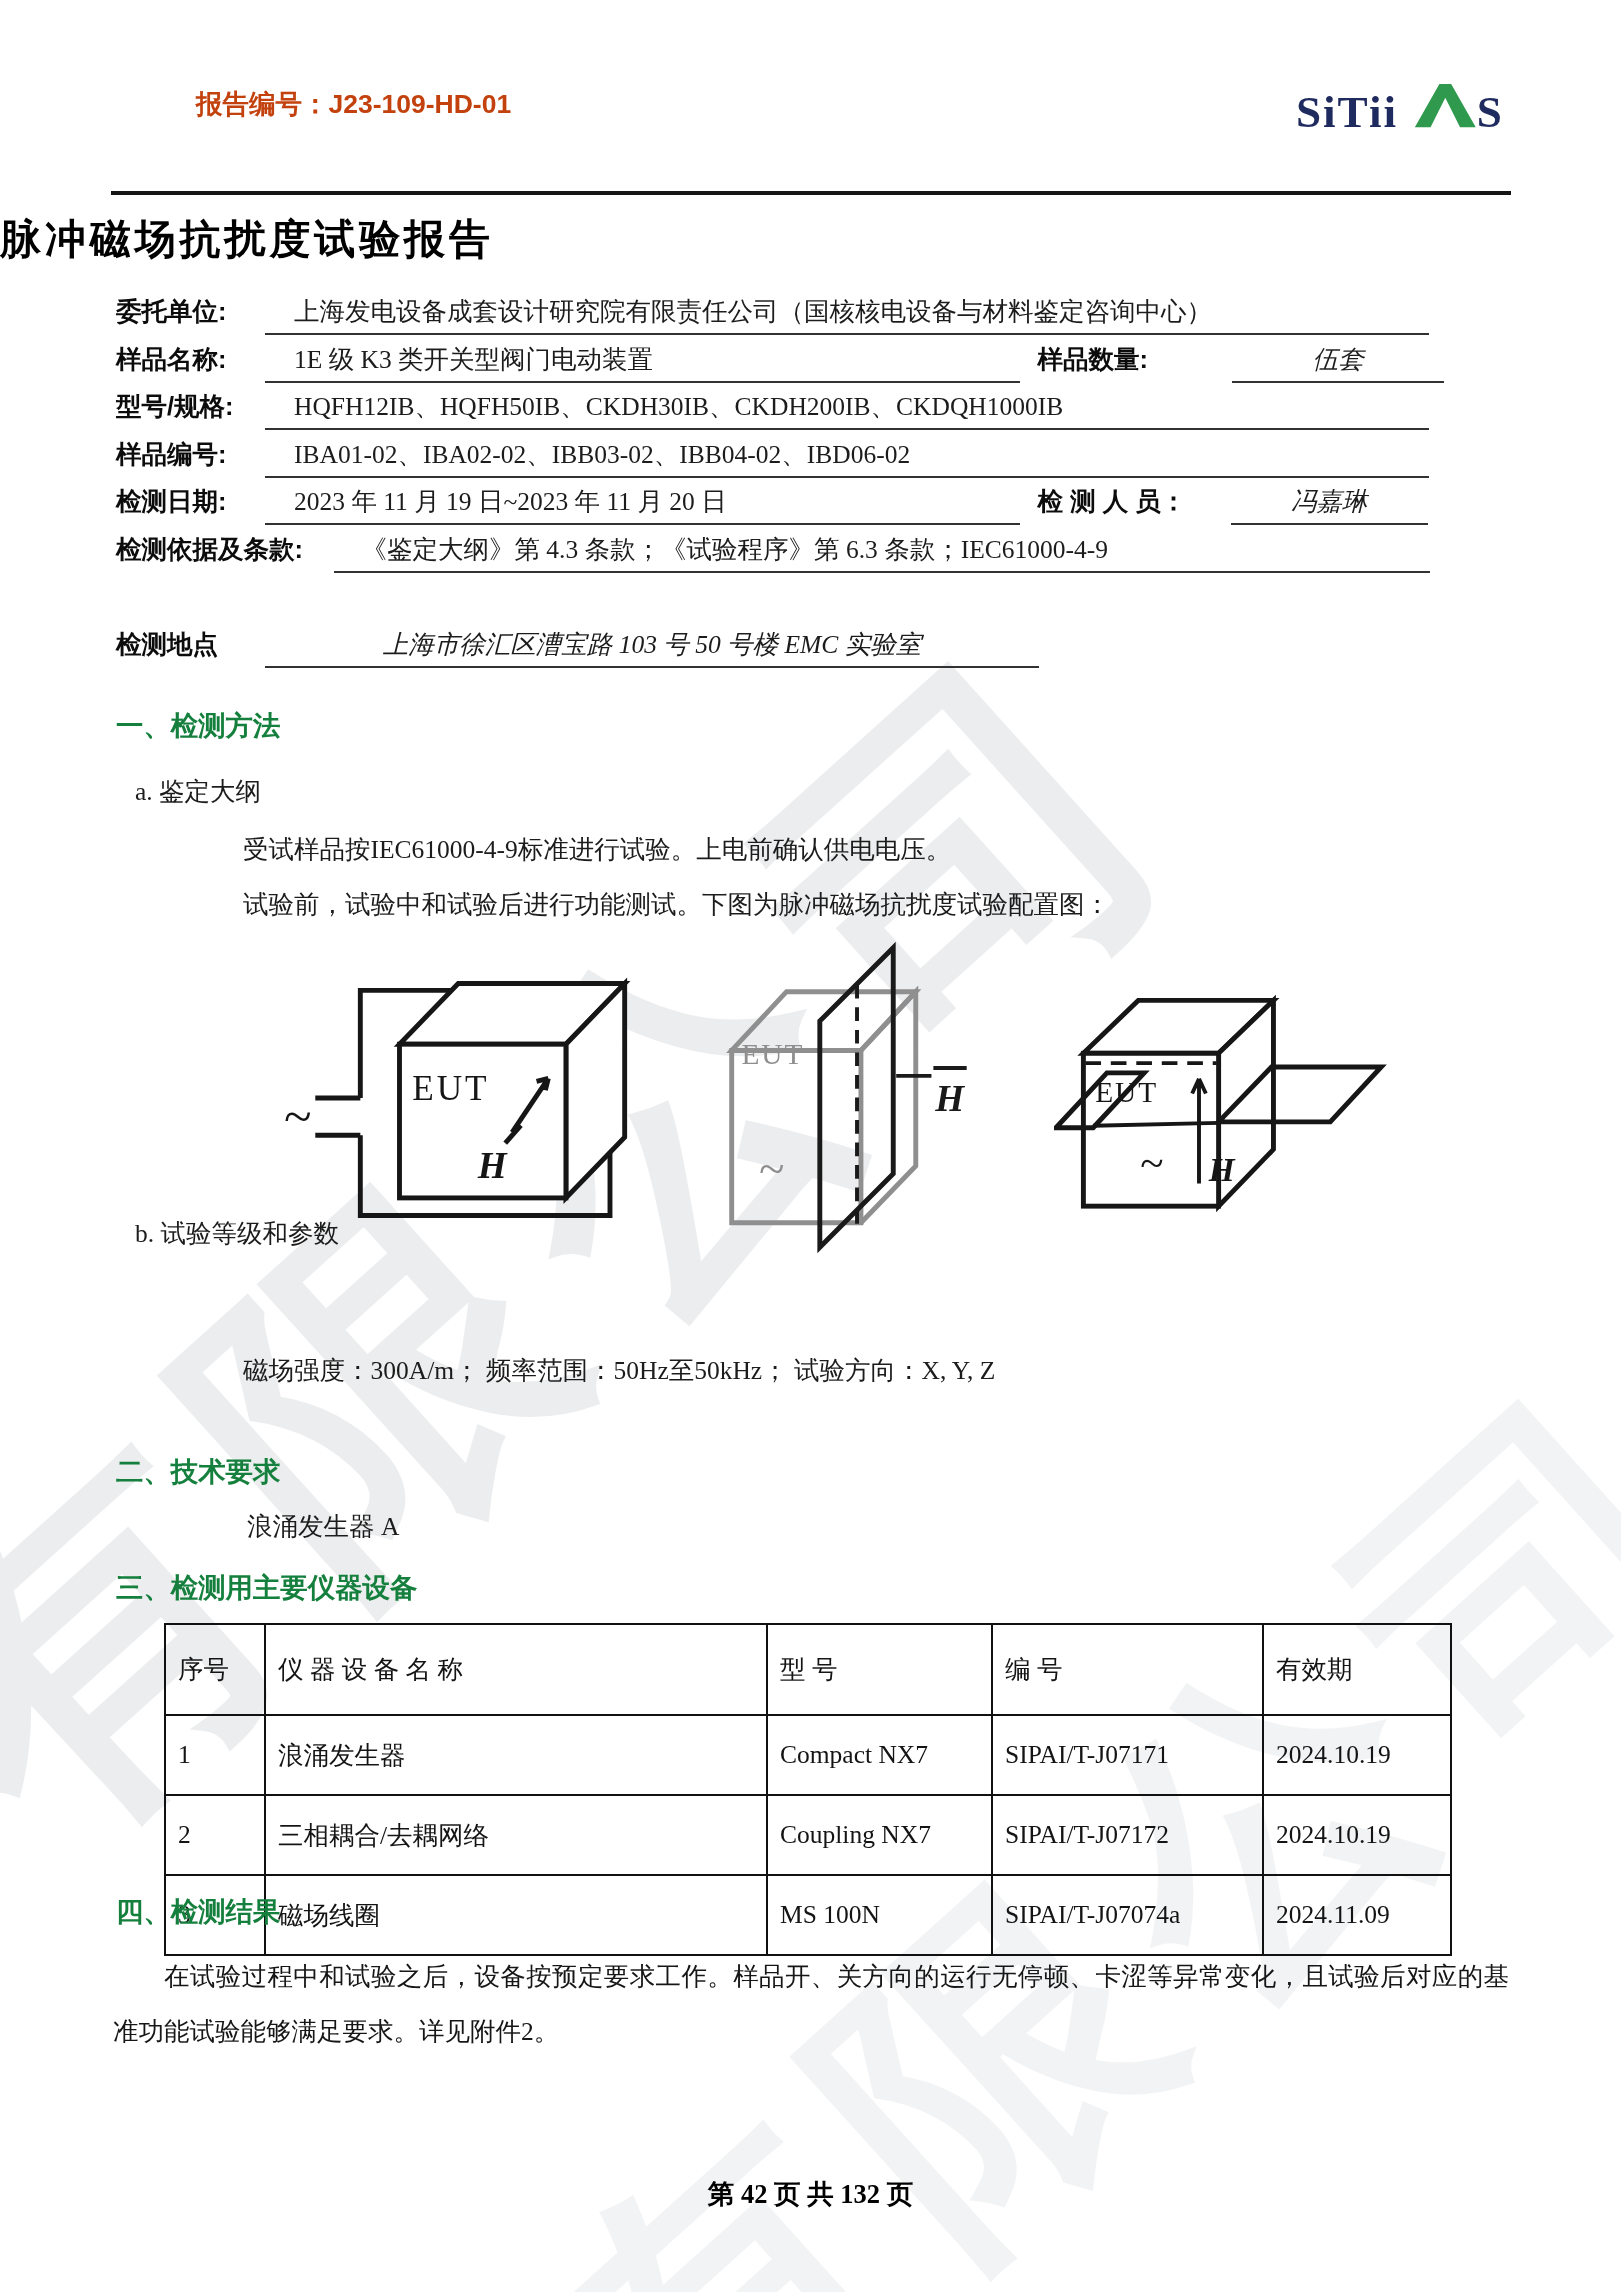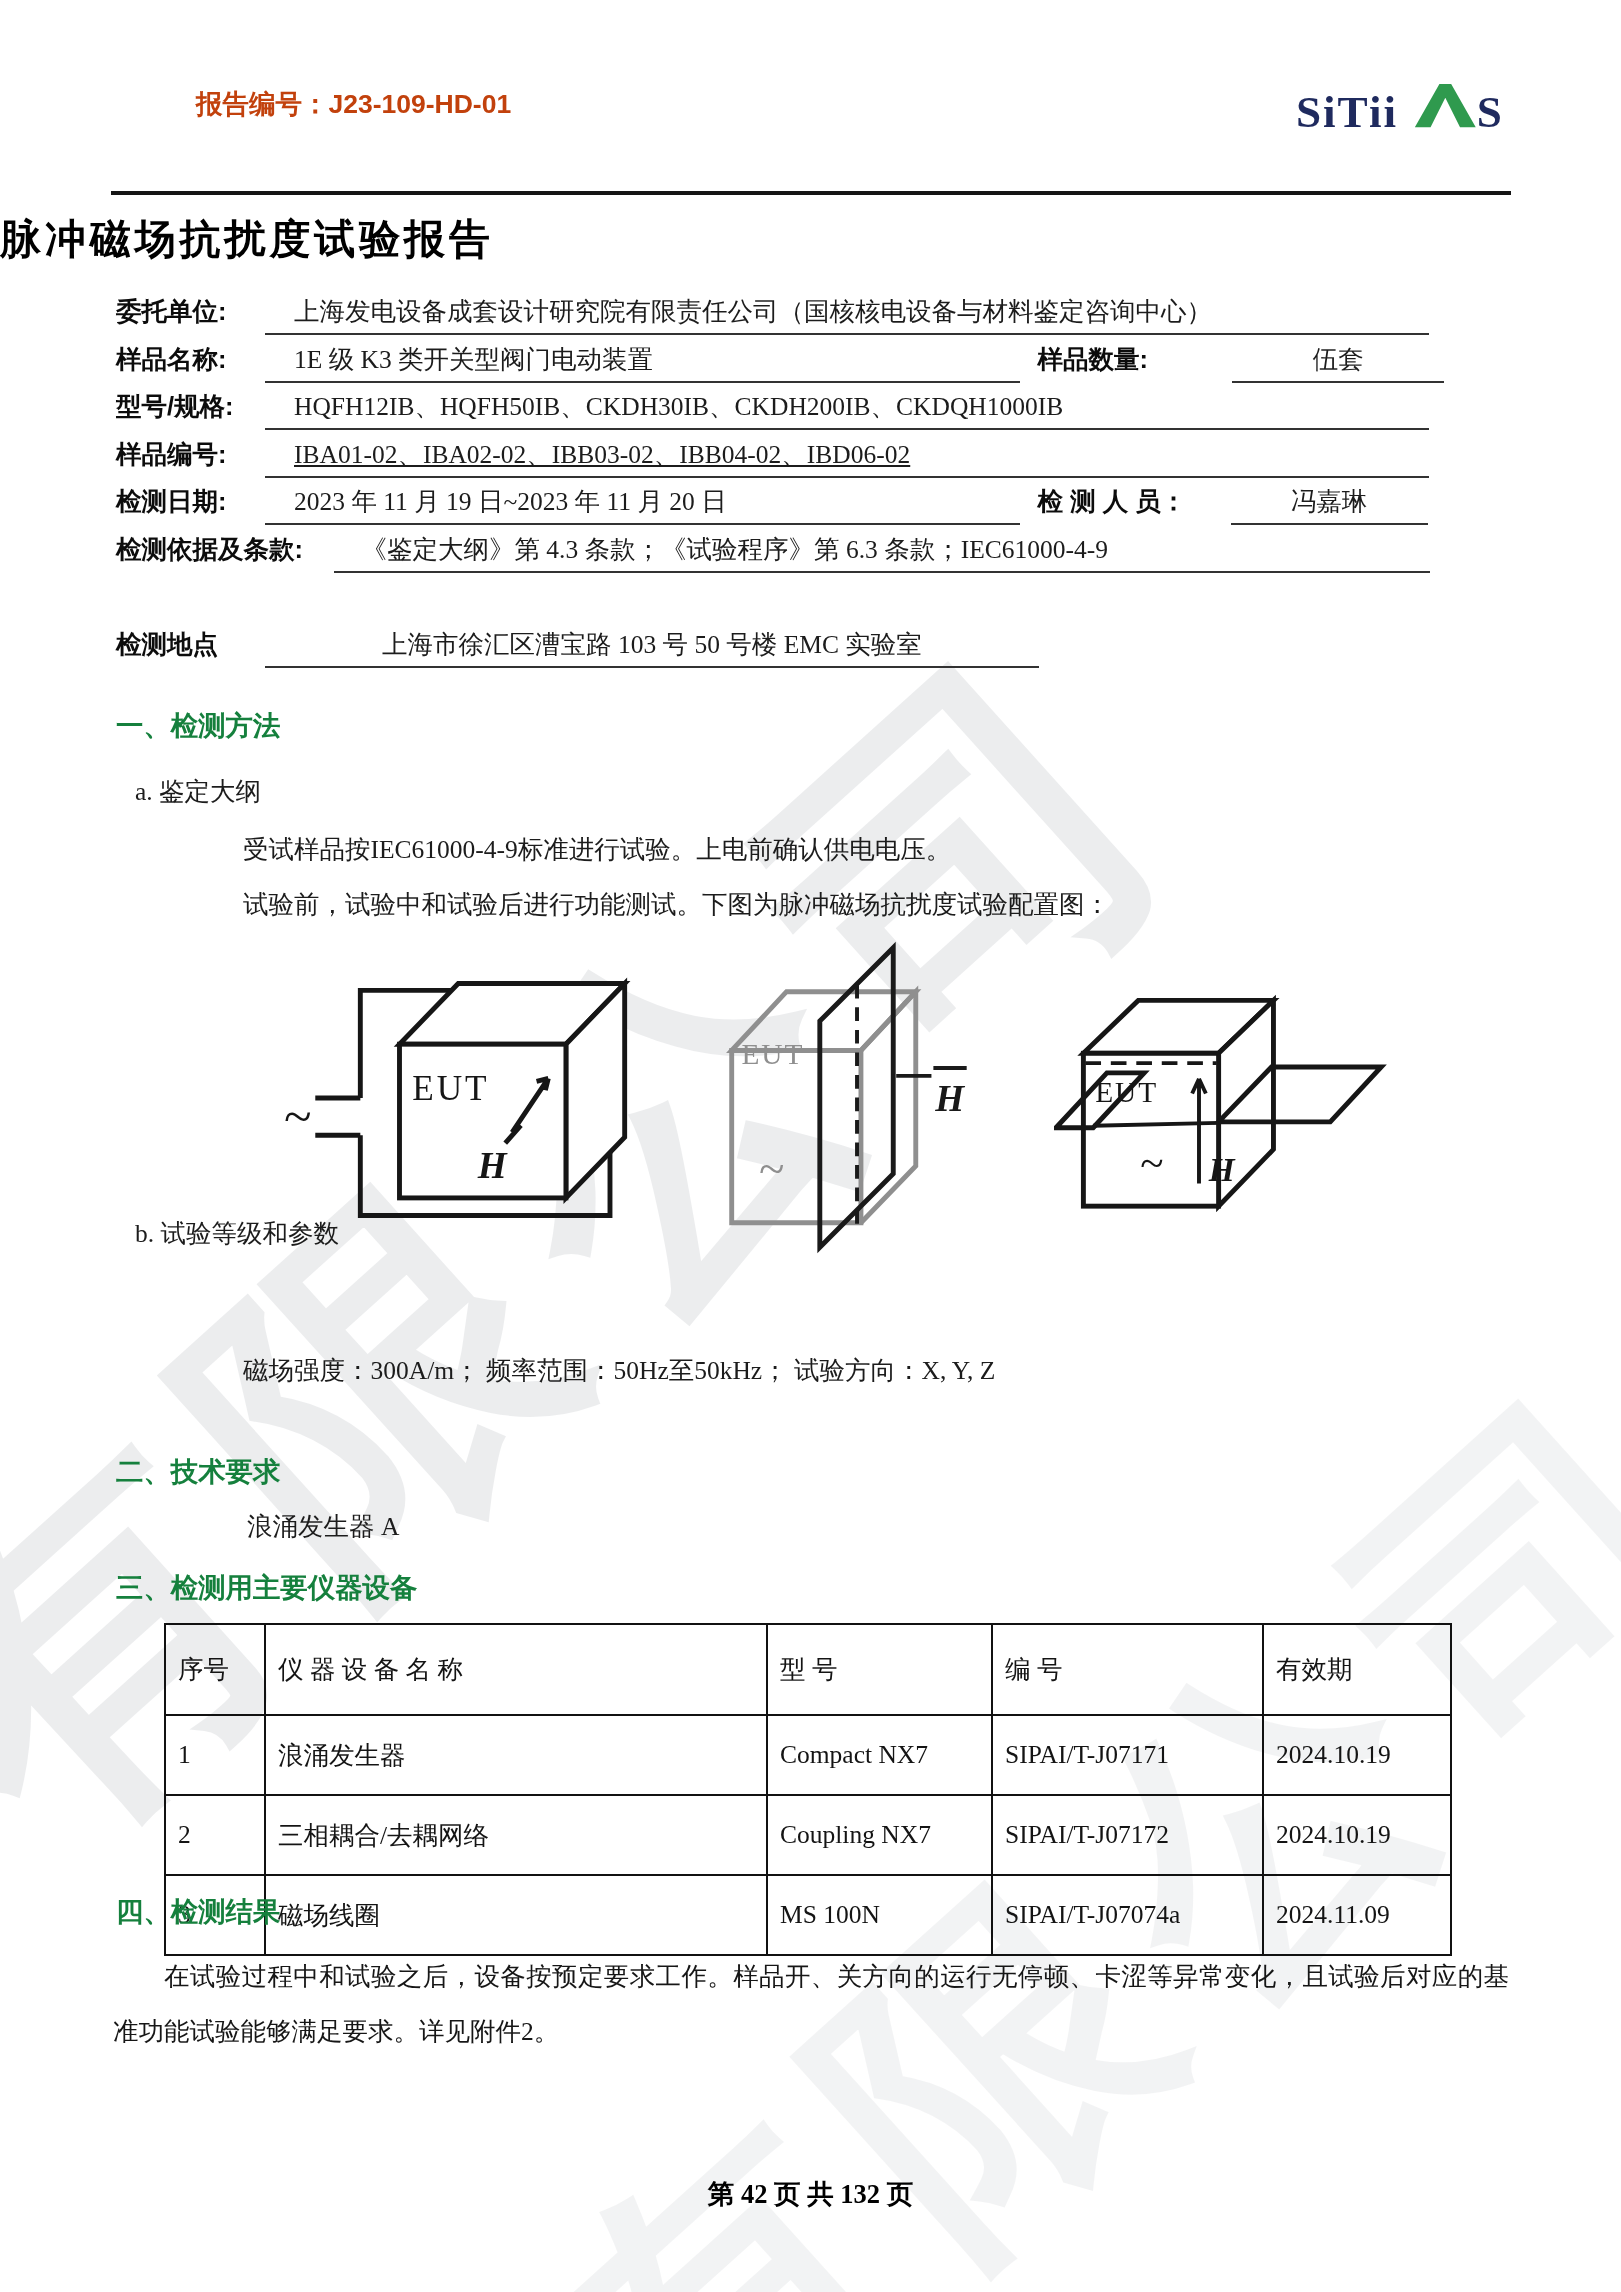--- a/index.html
+++ b/index.html
@@ -20,21 +20,21 @@
   .report-no { left:196px; top:86px; font-family:"Liberation Sans",sans-serif; font-weight:700; font-size:26.5px; color:#c2410c; }
   .logo { left:1296px; top:80px; }
   .rule { left:111px; top:191px; width:1400px; height:3.9px; background:#151515; }
   .title { left:0; top:212px; width:100%; text-align:left; font-family:"Liberation Sans",sans-serif;
            font-weight:700; font-size:41px; letter-spacing:3.9px; color:#000; }
   
   .row { position:absolute; z-index:1; display:flex; align-items:baseline; height:45px; }
   .lbl { font-family:"Liberation Sans",sans-serif; font-weight:700; font-size:25.5px; color:#0c0c0c; white-space:nowrap; flex:0 0 auto; }
   .val { font-size:25.5px; color:#1c1c1c; border-bottom:2px solid #323232; padding:0 5.9px 3.9px 5.9px;
          white-space:nowrap; overflow:hidden; flex:0 0 auto; box-sizing:border-box; }
-  .cen { text-align:center; }
+  .cen { text-align:center;font-style:italic; }
   .pad30 { padding-left:29px; }
   
   .h1 { font-family:"Liberation Sans",sans-serif; font-weight:700; font-size:27.4px; color:#15803d; white-space:nowrap; }
   .body-t { font-size:25.5px; white-space:nowrap; color:#1c1c1c; }
   .para { font-size:25.5px; line-height:55px; text-align:justify; text-indent:2em; color:#161616; }
   
   table.instr { position:absolute; z-index:1; left:164px; top:1623px; border-collapse:collapse; table-layout:fixed; }
   table.instr td { border:2px solid #111; text-align:left; vertical-align:middle;
                    font-size:25.5px; color:#141414; padding:12px; }
   table.instr { border:2.9px solid #000; }
@@ -75,21 +75,21 @@
     <span class="val cen" style="width:212px; margin-left:13.7px;">伍套</span>
   </div>
 
   <div class="row" style="left:116px; top:389px;">
     <span class="lbl" style="width:149px;">型号/规格:</span>
     <span class="val pad30" style="width:1164px;">HQFH12IB、HQFH50IB、CKDH30IB、CKDH200IB、CKDQH1000IB</span>
   </div>
 
   <div class="row" style="left:116px; top:437px;">
     <span class="lbl" style="width:149px;">样品编号:</span>
-    <span class="val pad30" style="width:1164px;text-decoration:underline;">IBA01-02、IBA02-02、IBB03-02、IBB04-02、IBD06-02</span>
+    <span class="val pad30" style="width:1164px;">IBA01-02、IBA02-02、IBB03-02、IBB04-02、IBD06-02</span>
   </div>
 
   <div class="row" style="left:116px; top:484px;">
     <span class="lbl" style="width:149px;">检测日期:</span>
     <span class="val pad30" style="width:755px;">2023 年 11 月 19 日~2023 年 11 月 20 日</span>
     <span class="lbl" style="width:193px; margin-left:17.6px;">检 测 人 员：</span>
     <span class="val cen" style="width:197px;">冯嘉琳</span>
   </div>
 
   <div class="row" style="left:116px; top:532px;">

